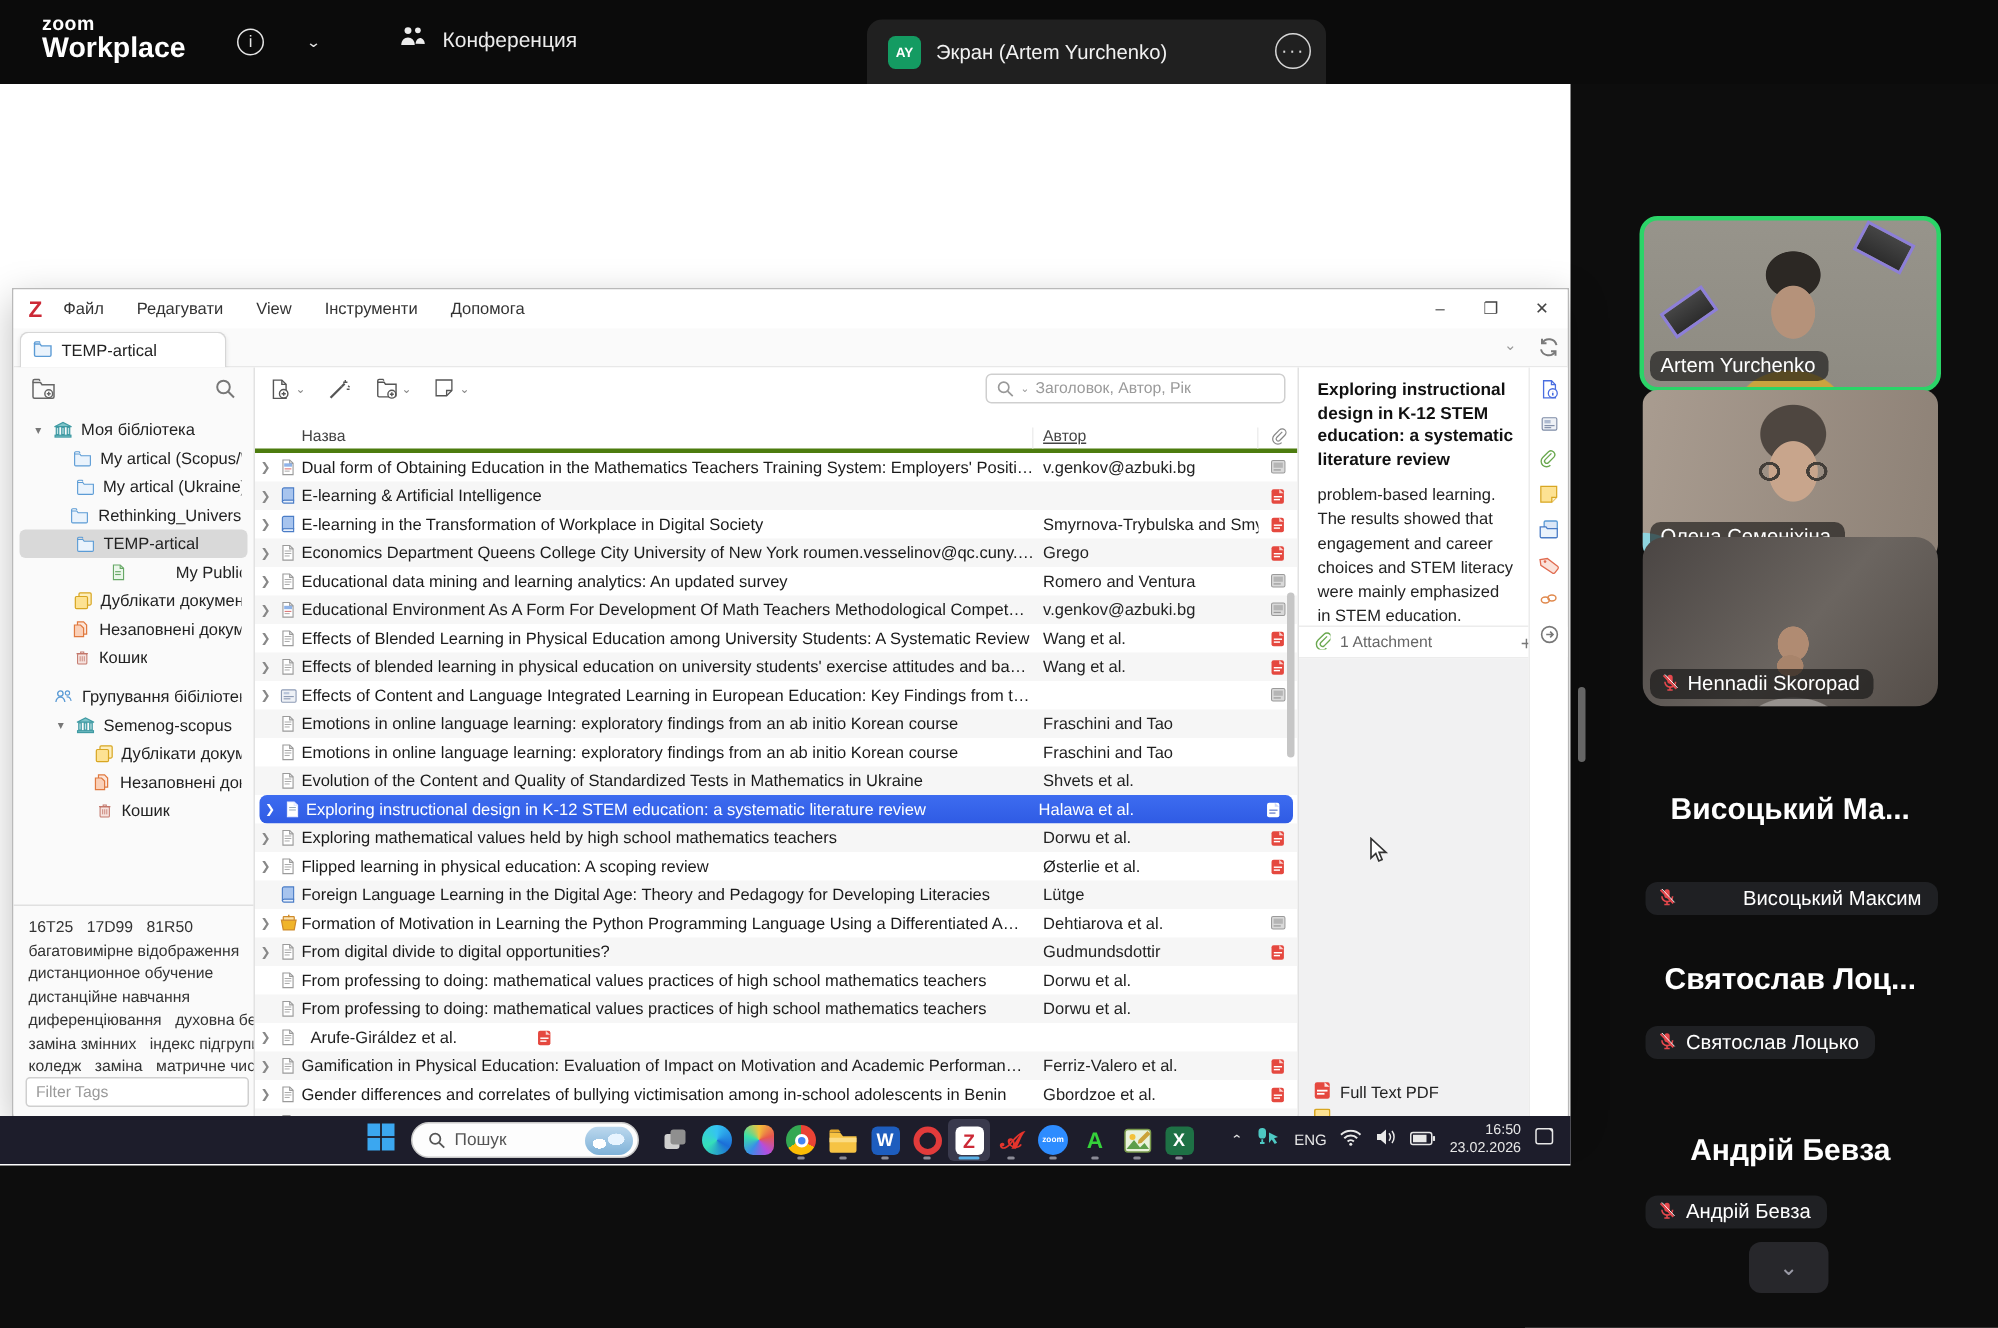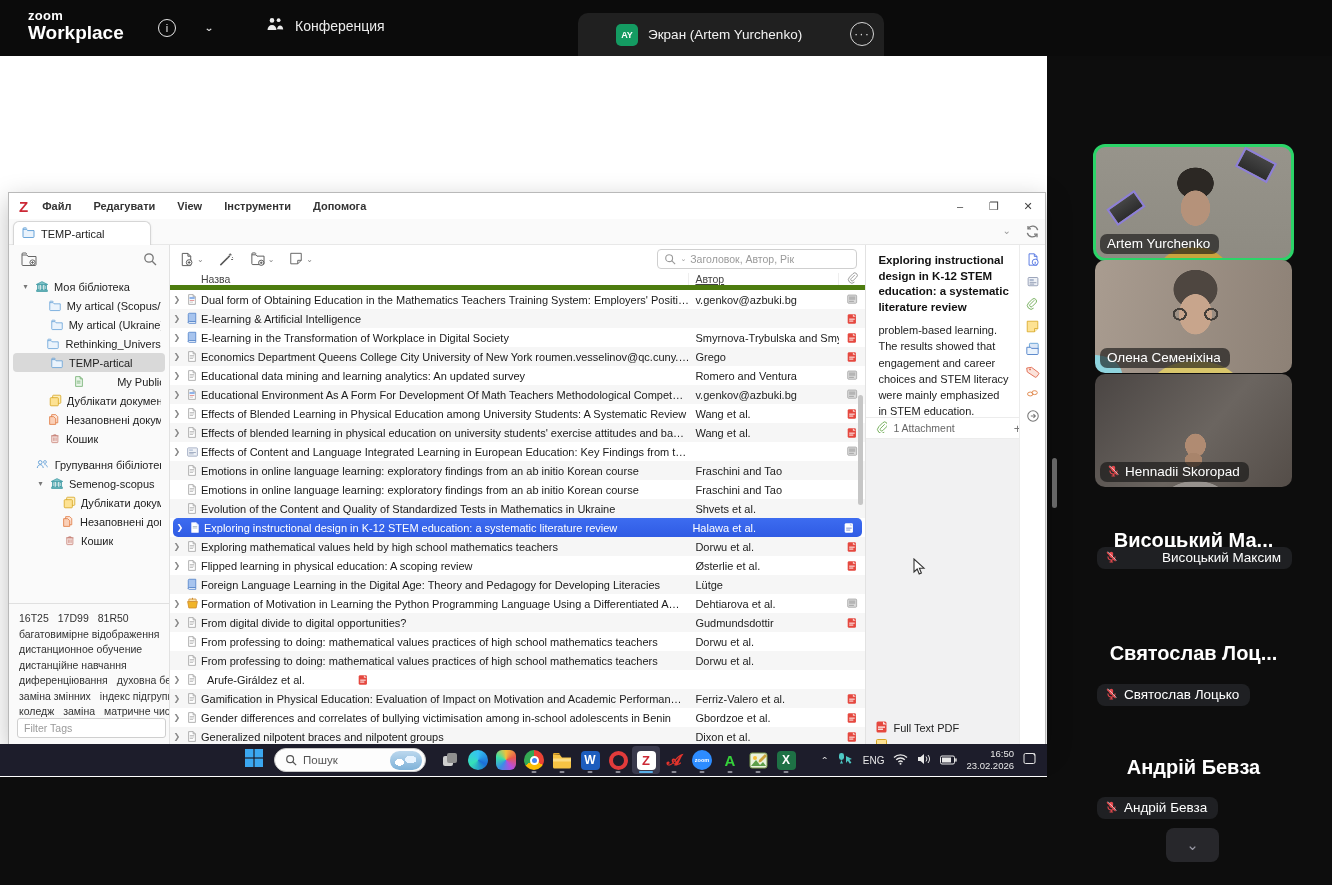--- a/index.html
+++ b/index.html
@@ -8,34 +8,34 @@
   #app { position:relative; width:1332px; height:885px; background:#0d0d0d; overflow:hidden; }
 
   
   .topbar { position:absolute; left:0; top:0; width:1332px; height:56px; background:#0b0b0b; }
   .zw-logo { position:absolute; left:28px; top:9px; color:#fff; line-height:1; }
   .zw-logo .l1 { font-size:13px; font-weight:bold; letter-spacing:.3px; }
   .zw-logo .l2 { font-size:19px; font-weight:bold; margin-top:1px; }
   .tb-info { position:absolute; left:158px; top:19px; width:18px; height:18px; border:1.5px solid #e6e6e6; border-radius:50%; color:#e6e6e6; font-size:11px; text-align:center; line-height:17px; }
   .tb-chev { position:absolute; left:204px; top:21px; color:#e6e6e6; font-size:12px; transform:scaleY(.8); }
   .tb-meeting { position:absolute; left:266px; top:17px; display:flex; align-items:center; gap:10px; color:#ececec; font-size:14px; }
-  .tb-tab { position:absolute; left:578px; top:13px; width:306px; height:43px; background:#202020; border-radius:10px 10px 0 0; display:flex; align-items:center;padding-left:24px; }
+  .tb-tab { position:absolute; left:578px; top:13px; width:306px; height:43px; background:#202020; border-radius:10px 10px 0 0; display:flex; align-items:center; }
   .tb-avatar { width:22px; height:22px; margin-left:14px; border-radius:5px; background:#149b62; color:#fff; font-size:9px; font-weight:bold; display:flex; align-items:center; justify-content:center; }
   .tb-tab-label { margin-left:10px; color:#f2f2f2; font-size:13.5px; }
   .tb-more { position:absolute; right:10px; top:9px; width:24px; height:24px; border:1.5px solid #d7d7d7; border-radius:50%; color:#d7d7d7; font-size:13px; letter-spacing:1px; text-align:center; line-height:21px; }
 
   
   .share { position:absolute; left:0; top:56px; width:1047px; height:721px; background:#fff; }
 
   
   .zt { position:absolute; left:8px; top:136px; width:1038px; height:552px; background:#fff; border:1px solid #b9b9b9; box-shadow:0 8px 24px rgba(0,0,0,.25); font-size:11px; color:#222; }
   .zt-titlebar { height:26px; display:flex; align-items:center; background:#fff; }
   .zt-zlogo { color:#cc2936; font-weight:bold; font-size:15px; margin:0 14px 0 10px; }
   .zt-menu { display:flex; gap:22px; font-size:11px; color:#333; }
-  .zt-menu span { cursor:default;font-weight:bold; }
+  .zt-menu span { cursor:default; }
   .zt-controls { margin-left:auto; display:flex; }
   .zt-controls span { width:34px; text-align:center; color:#444; font-size:11px; line-height:26px; }
   .zt-tabrow { height:26px; background:#fafafa; position:relative; border-bottom:1px solid #e8e8e8; }
   .zt-tab { position:absolute; left:4px; top:2px; width:138px; height:24px; background:#fff; border:1px solid #d6d6d6; border-bottom:none; border-radius:6px 6px 0 0; box-shadow:0 1px 3px rgba(0,0,0,.08); display:flex; align-items:center; gap:6px; padding-left:8px; font-size:11px; color:#222; }
   .zt-tabrow .tabs-chev { position:absolute; right:34px; top:6px; color:#999; font-size:10px; }
   .zt-body { display:flex; height:500px; }
 
   
   .zt-side { width:207px; background:#fafafa; border-right:1px solid #e2e2e2; position:relative; }
   .zt-side-tb { height:30px; display:flex; align-items:center; justify-content:space-between; padding:0 12px; }
@@ -50,21 +50,21 @@
   .zt-tagfilter input::placeholder { color:#9a9a9a; }
 
   
   .zt-center { flex:1; position:relative; background:#fff; display:flex; flex-direction:column; }
   .zt-center-tb { height:28px; display:flex; align-items:center; padding:0 8px; gap:14px; }
   .tool-ic { display:flex; align-items:center; gap:2px; color:#555; }
   .tool-ic .dd { font-size:8px; color:#888; }
   .zt-search { margin-left:auto; width:200px; height:20px; border:1px solid #cfcfcf; border-radius:4px; background:#fff; display:flex; align-items:center; gap:4px; padding:0 6px; }
   .zt-search input { border:none; outline:none; flex:1; font-size:10.5px; color:#333; font-family:inherit; }
   .zt-search input::placeholder { color:#9a9a9a; }
-  .zt-cols { height:17px; display:flex; align-items:center; border-bottom:5px solid #4d7c0f; font-size:10.5px; color:#444; }
+  .zt-cols { height:17px; display:flex; border-bottom:3px solid #4d7c0f; font-size:10.5px; color:#444;margin-top:12px; }
   .zt-cols .c-title { flex:1; padding-left:31px; border-right:1px solid #eee; }
   .zt-cols .c-author { width:150px; padding-left:6px; border-right:1px solid #eee;text-decoration:underline; }
   .zt-cols .c-att { width:26px; text-align:center; }
   .zt-rows { flex:1; overflow:hidden; position:relative; }
   .item-row { height:19px; display:flex; align-items:center; font-size:11px; color:#1a1a1a; }
   .item-row:nth-child(even) { background:#f6f6f6; }
   .item-row .exp { width:14px; text-align:center; color:#888; font-size:8px; flex:none; }
   .item-row .tic { width:17px; flex:none; display:flex; justify-content:center; }
   .item-row .ttl { flex:1; white-space:nowrap; overflow:hidden; }
   .item-row .aut { width:150px; flex:none; white-space:nowrap; overflow:hidden; padding-left:6px; color:#222; }
@@ -1119,36 +1119,36 @@
         <div class="kb2"></div>
         <div class="vbadge">
           <span>Artem Yurchenko</span>
         </div>
       </div>
       <div class="ptile vt-olena" style="top: 260px;">
         <div class="vbadge">
           <span>Олена Семеніхіна</span>
         </div>
       </div>
-      <div class="ptile vt-hennadii" style="top: 374px;">
+      <div class="ptile vt-hennadii" style="top: 358px; border-radius: 15px;">
         <div class="vbadge">
           <span style="display: inline-flex; align-items: center;">
             <svg width="13" height="13" viewBox="0 0 16 16">
               <rect x="5.6" y="1" width="4.4" height="7.4" rx="2.2" fill="#e5484d"></rect>
               <path d="M3.6 6.8a4.4 4.4 0 0 0 8.8 0" fill="none" stroke="#e5484d" stroke-width="1.3"></path>
               <path d="M7.8 11v2.4M5.6 13.6h4.4" stroke="#e5484d" stroke-width="1.3"></path>
               <path d="M2.5 1.5 13 12.5" stroke="#e5484d" stroke-width="1.6"></path>
               <path d="M3.6 .8 14 11.8" stroke="#fff" stroke-width=".8"></path>
             </svg>
           </span>
           <span>Hennadii Skoropad</span>
         </div>
       </div>
       <div class="bigname" style="top: 529px;">Висоцький  Ма...</div>
-      <div class="nbadge" style="top: 547px; gap: 44px;">
+      <div class="nbadge" style="top: 588px; gap: 44px;">
         <span style="display: inline-flex; align-items: center;">
           <svg width="13" height="13" viewBox="0 0 16 16">
             <rect x="5.6" y="1" width="4.4" height="7.4" rx="2.2" fill="#e5484d"></rect>
             <path d="M3.6 6.8a4.4 4.4 0 0 0 8.8 0" fill="none" stroke="#e5484d" stroke-width="1.3"></path>
             <path d="M7.8 11v2.4M5.6 13.6h4.4" stroke="#e5484d" stroke-width="1.3"></path>
             <path d="M2.5 1.5 13 12.5" stroke="#e5484d" stroke-width="1.6"></path>
             <path d="M3.6 .8 14 11.8" stroke="#fff" stroke-width=".8"></path>
           </svg>
         </span>
         <span>Висоцький Максим</span>

